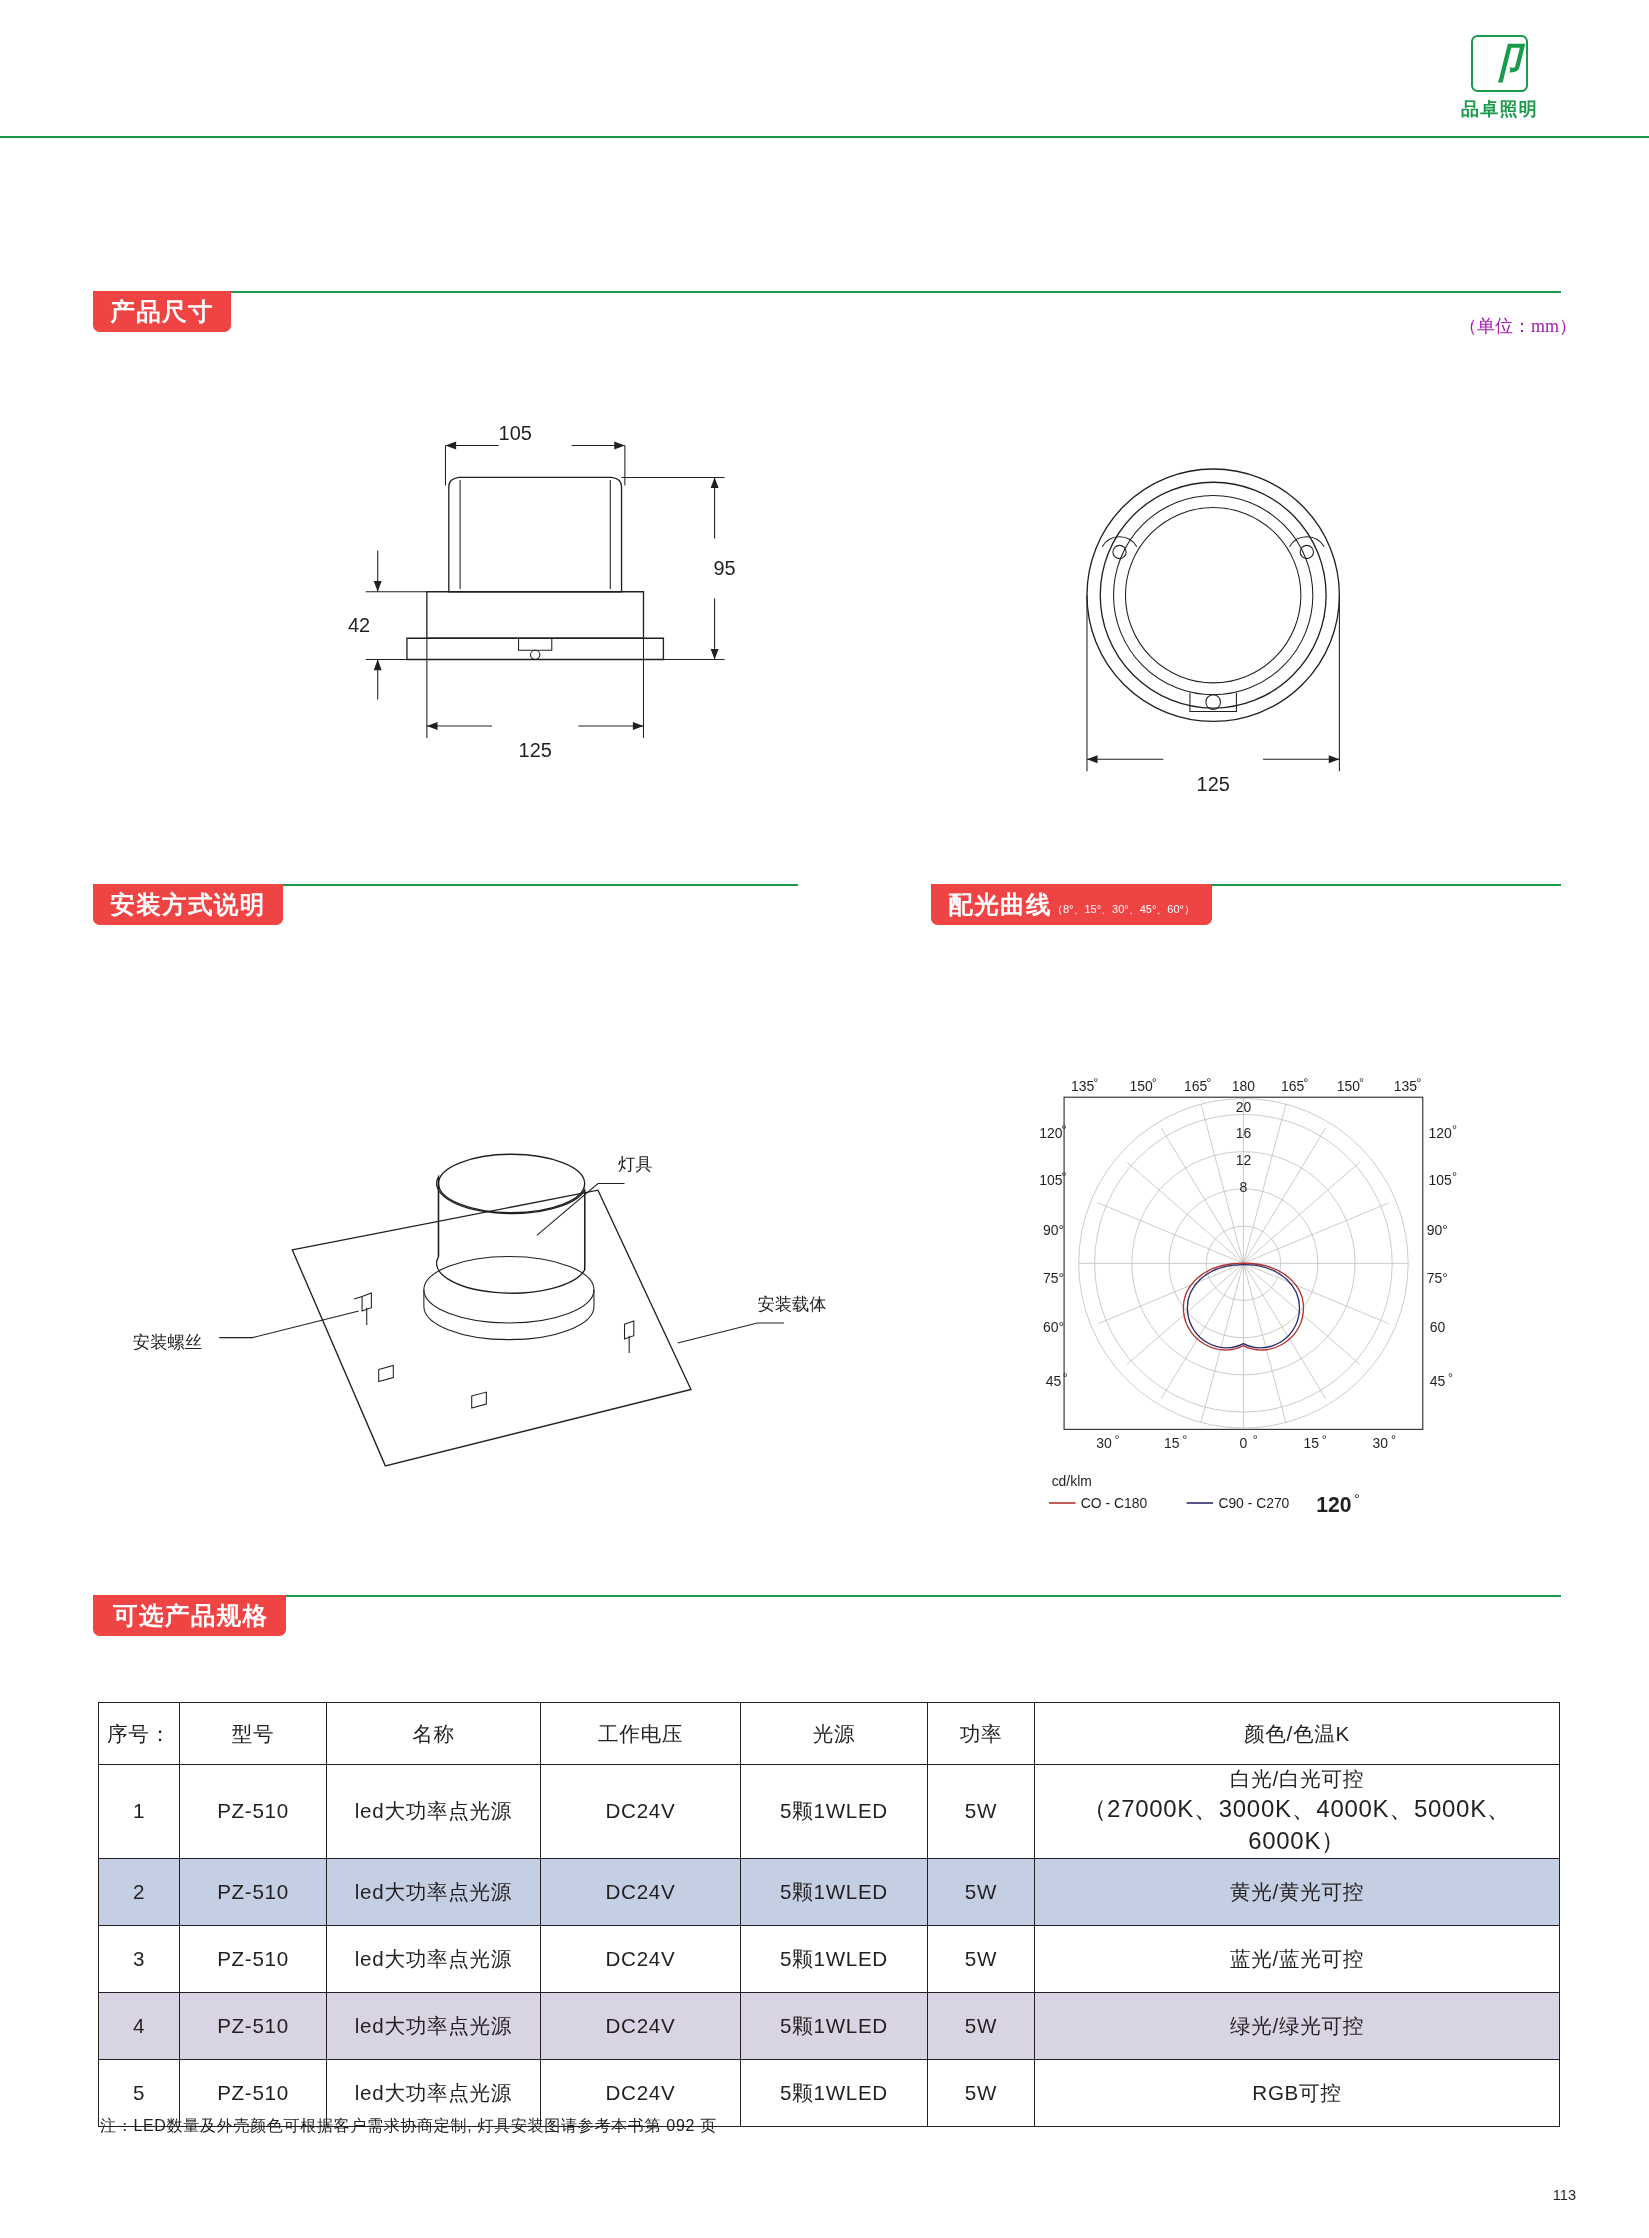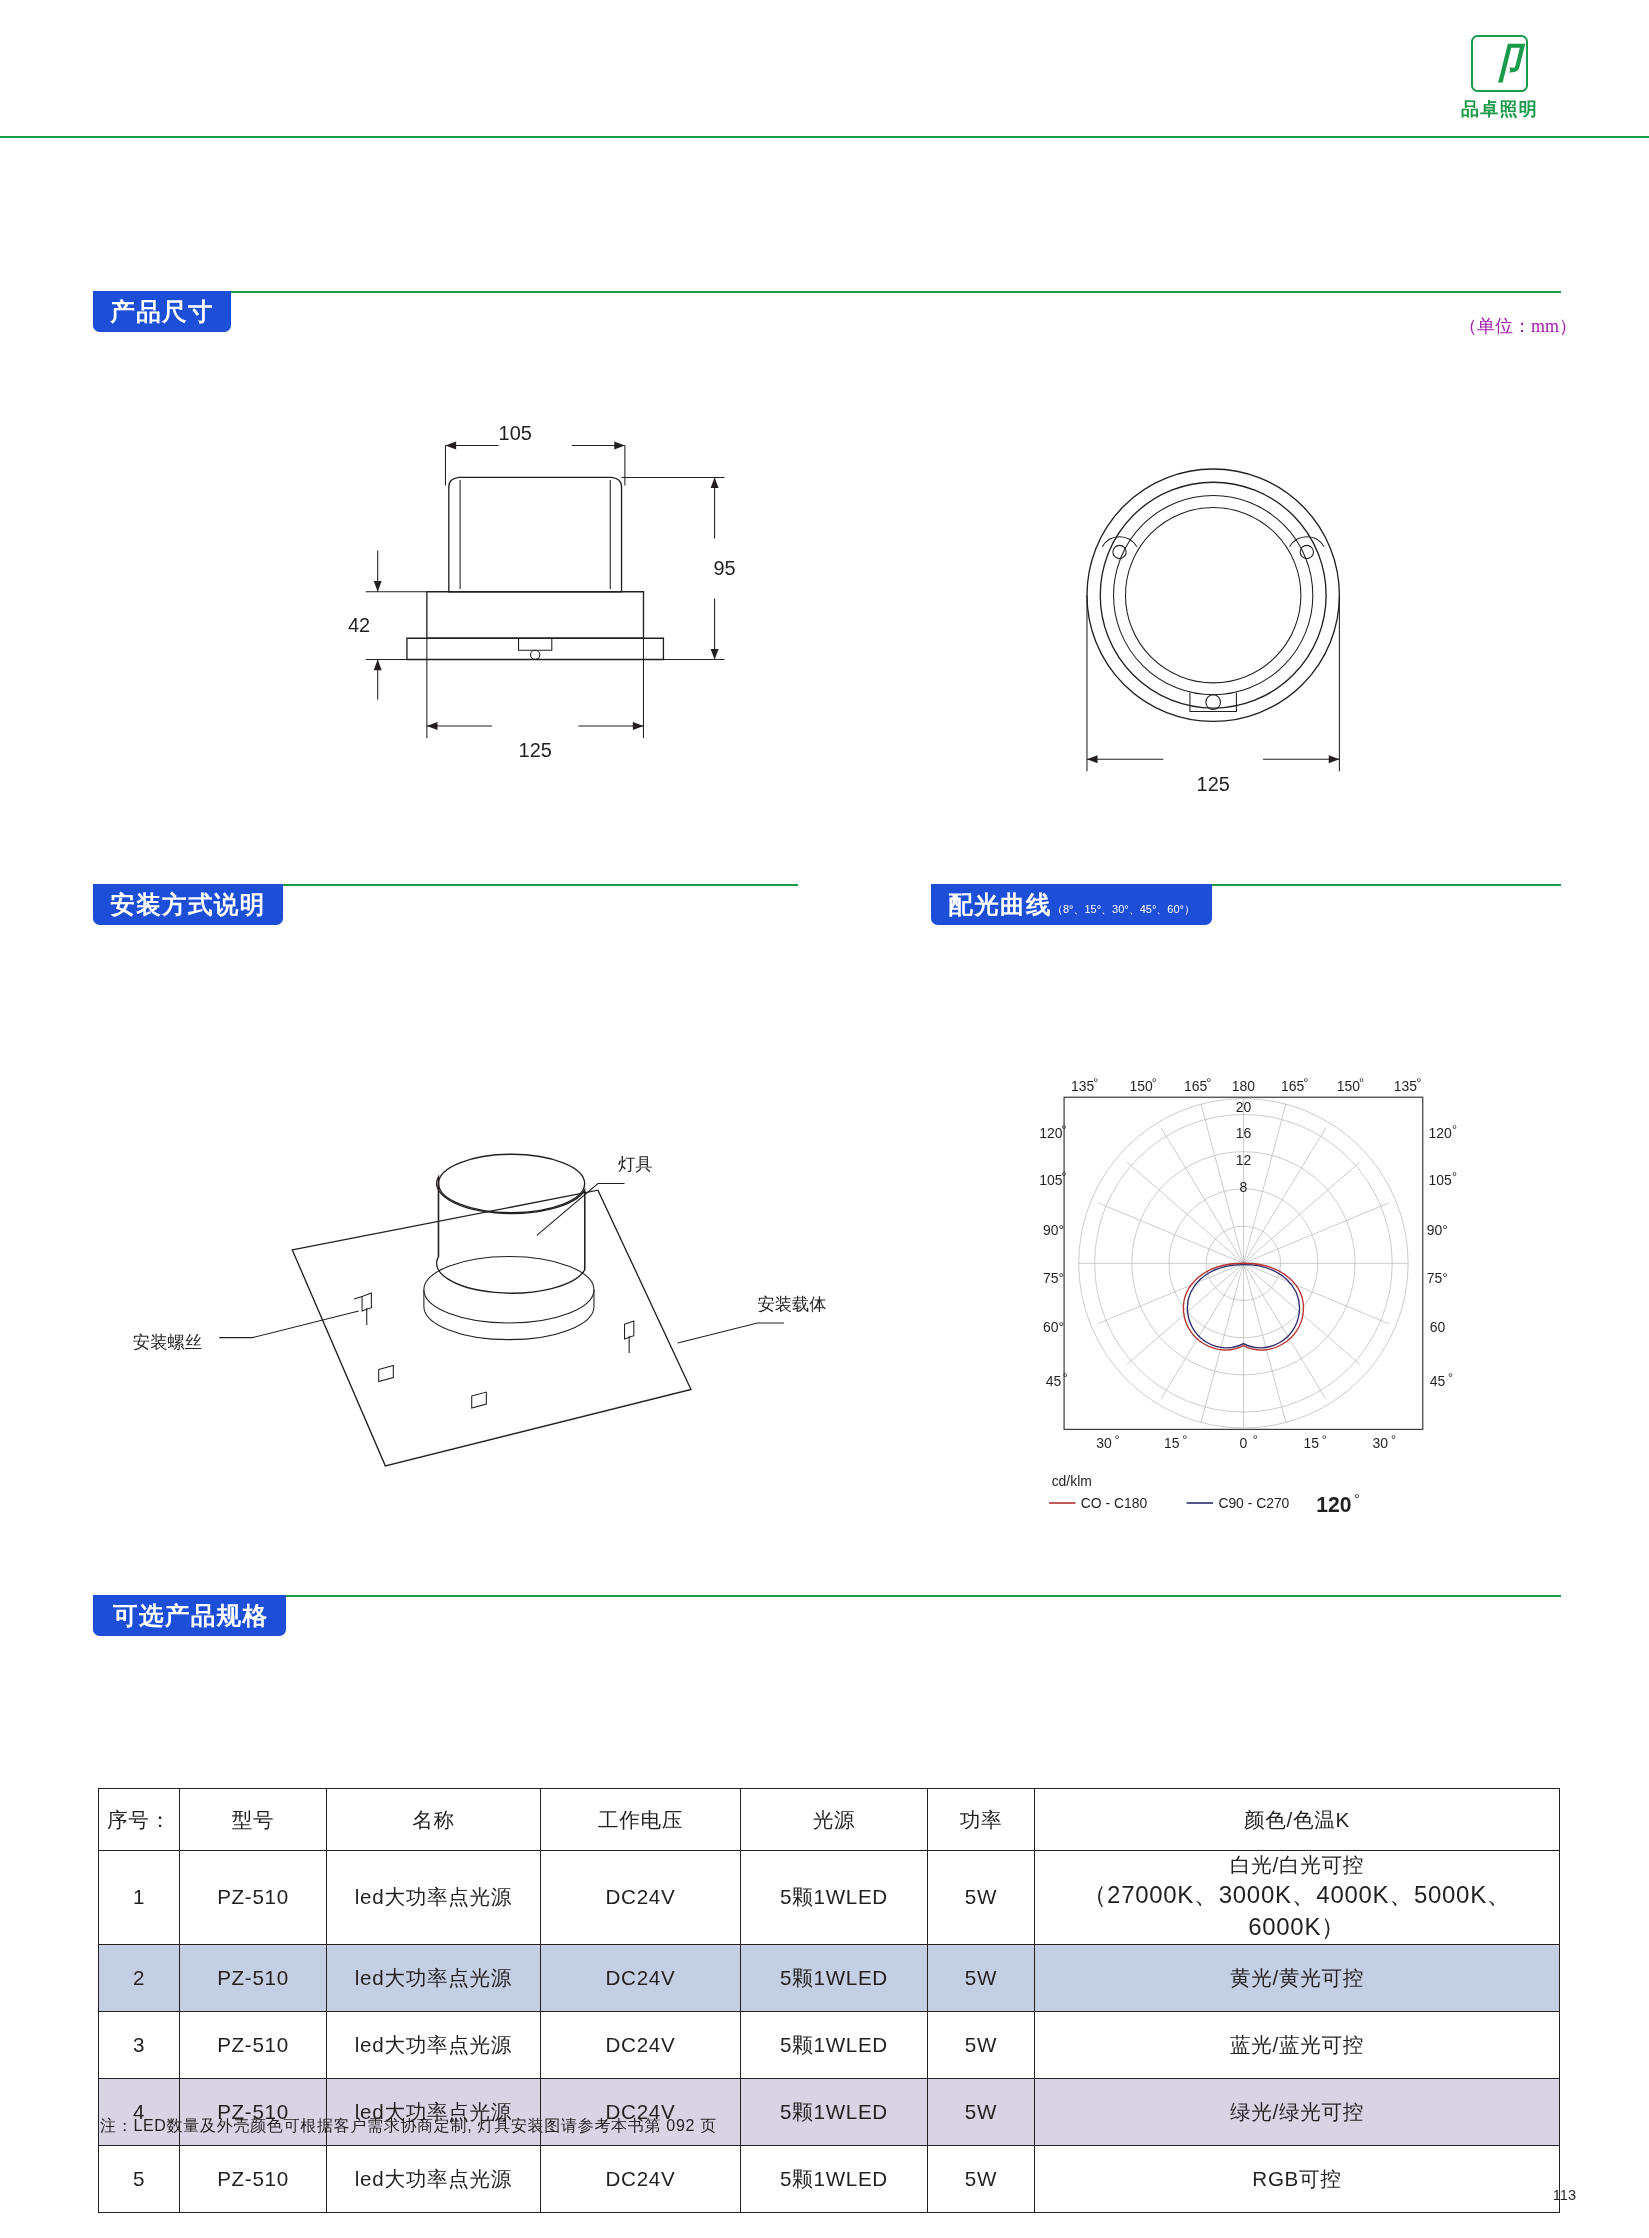--- a/index.html
+++ b/index.html
@@ -69,21 +69,21 @@
   .sec {
     position: absolute;
   }
   .sec-rule {
     position: absolute;
     height: 2px;
     background: #1a9a4b;
   }
   .sec-tab {
     position: absolute;
-    background: #1d4ed8;
+    background: #ef4444;
     color: #ffffff;
     font-size: 24.6px;
     font-weight: bold;
     letter-spacing: 1.3px;
     height: 41px;
     line-height: 41px;
     padding: 0 17.3px;
     border-radius: 0 0 6.6px 6.6px;
     box-sizing: border-box;
     white-space: nowrap;
@@ -128,21 +128,21 @@
   .polar-txt.small { font-size: 19px; }
   .polar-grid { stroke: #b9b9b9; stroke-width: 1.1; fill: none; }
   .polar-frame { stroke: #231f20; stroke-width: 1.6; fill: none; }
   .curve-a { stroke: #b5322e; stroke-width: 2; fill: none; }
   .curve-b { stroke: #2b2b6b; stroke-width: 2; fill: none; }
 
   
   .spec-table {
     position: absolute;
     left: 98px;
-    top: 1788px;
+    top: 1702px;
     width: 1462px;
     border-collapse: collapse;
     font-size: 20.6px;
   }
   .spec-table th, .spec-table td {
     border: 1.3px solid #231f20;
     text-align: center;
     vertical-align: middle;
     padding: 0;
     height: 66px;

